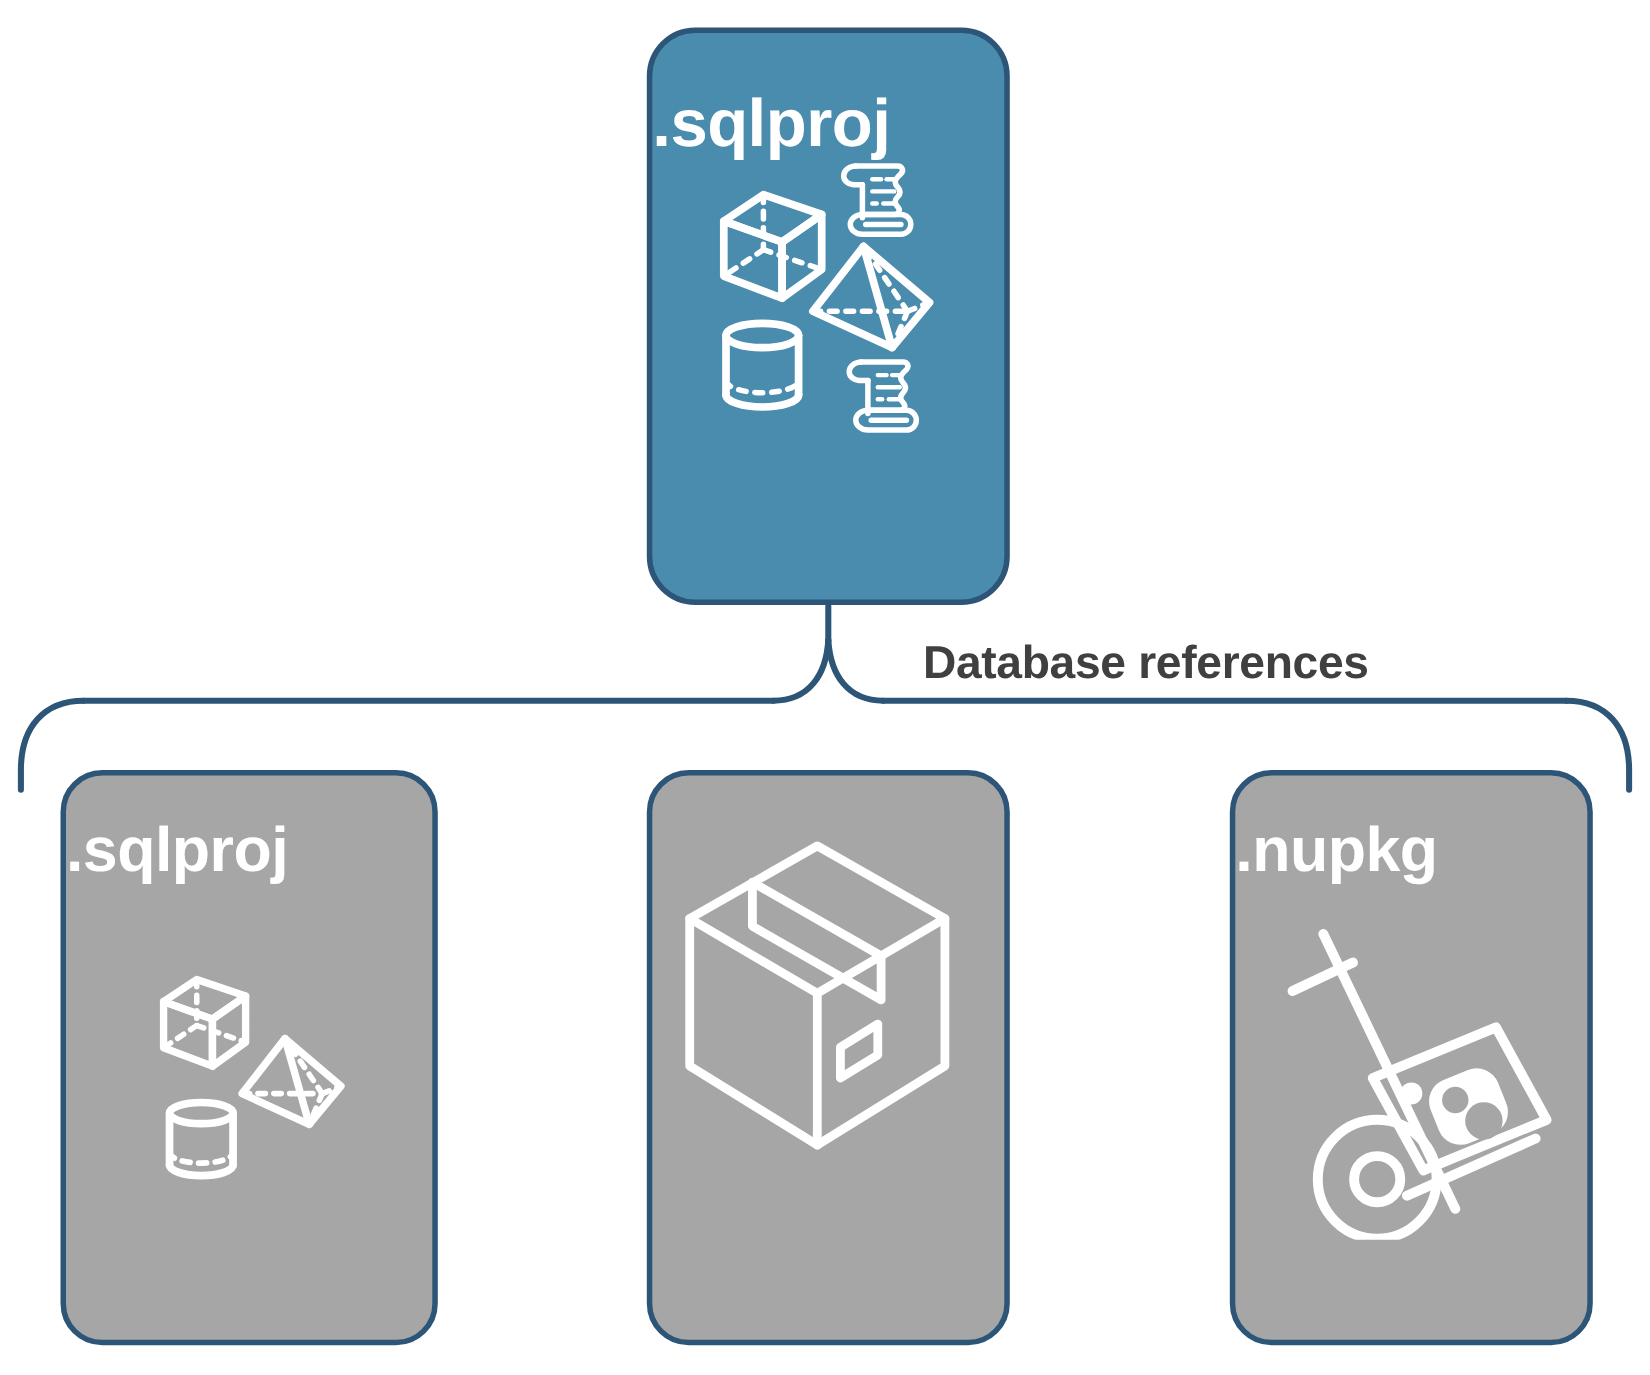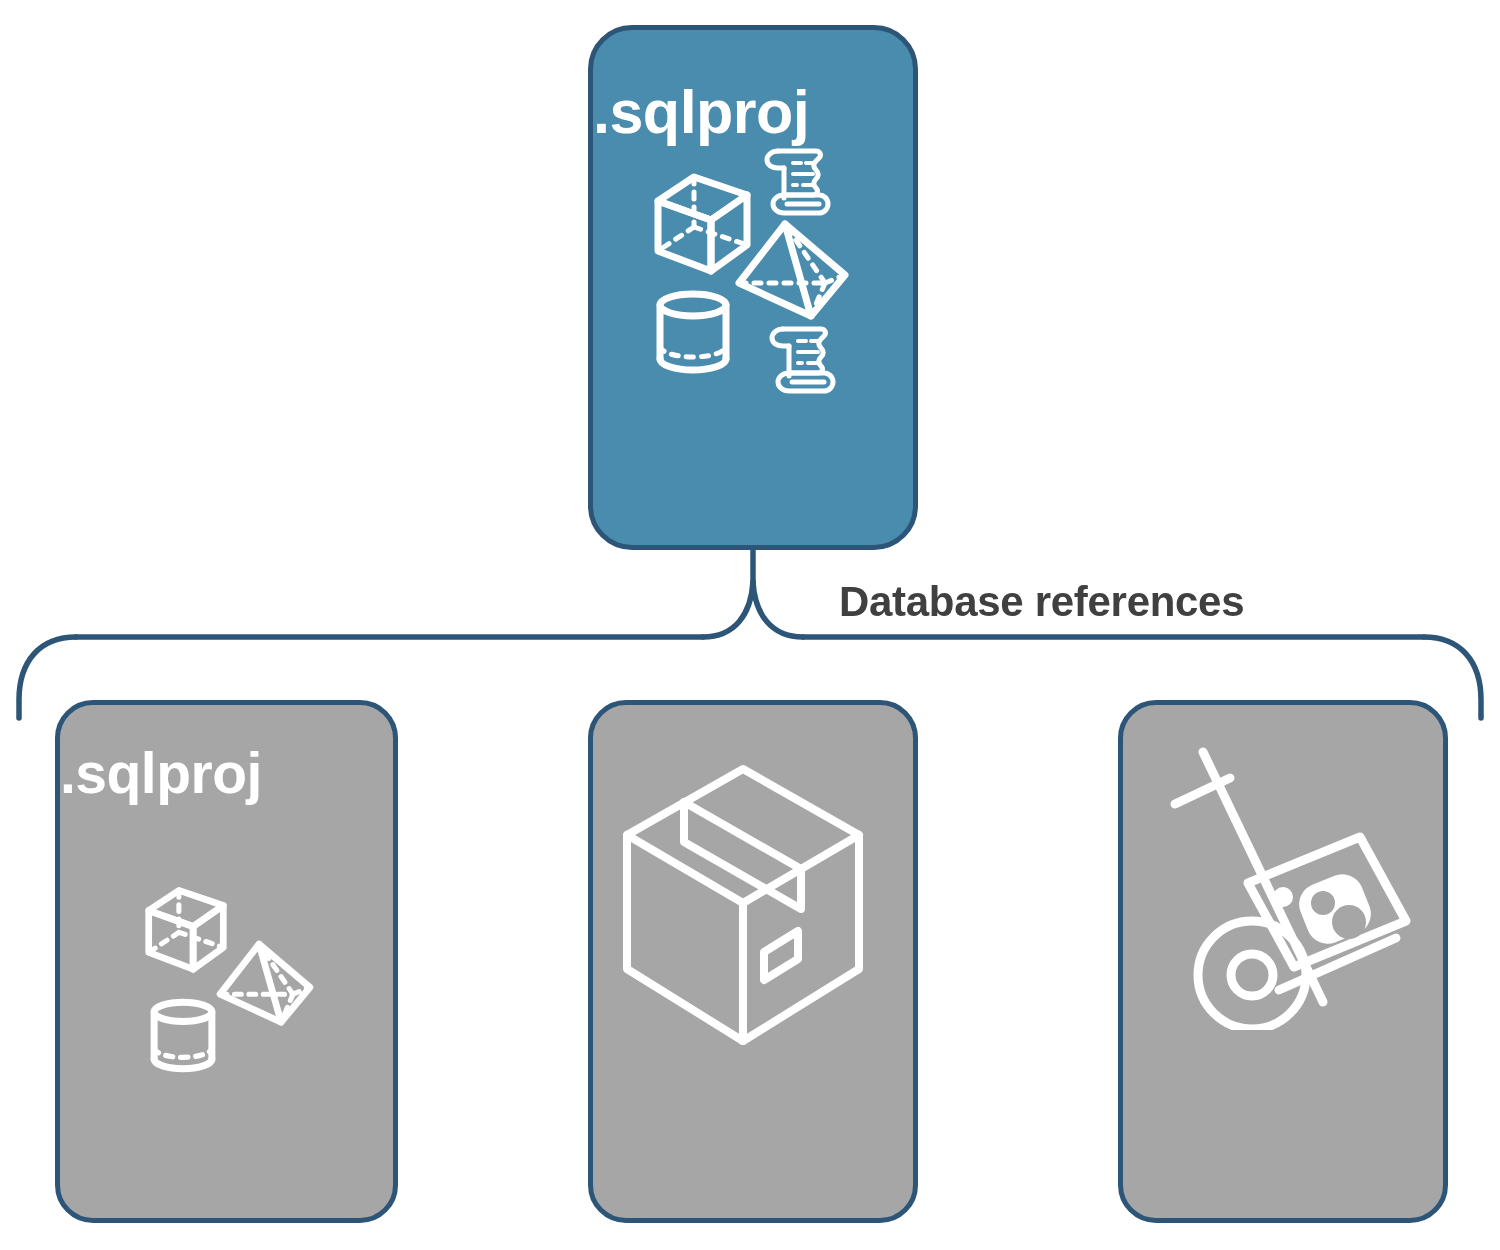--- a/index.html
+++ b/index.html
@@ -263,20 +263,21 @@
             <path d="M63 39 L180 106 L180 146 L63 79 Z"></path>
 
             <path d="M143 189 L177 168 L177 196 L143 217 Z"></path>
           </g>
         </svg>
       </div>
     </div>
   </div>
 
   <div class="node-box leaf leaf-3">
+    <div class="node-title">.nupkg</div>
     <div class="icon-area">
       <div class="icon-slot" style="left:30px; top:35px;">
         <svg width="265" height="290" viewBox="0 0 265 290">
           <g fill="none" stroke="#ffffff" stroke-width="9" stroke-linejoin="round" stroke-linecap="round">
 
             <path d="M22 64 L77 38"></path>
 
             <path d="M50 12 L170 262"></path>
 
             <path d="M126 250 L243 198"></path>

